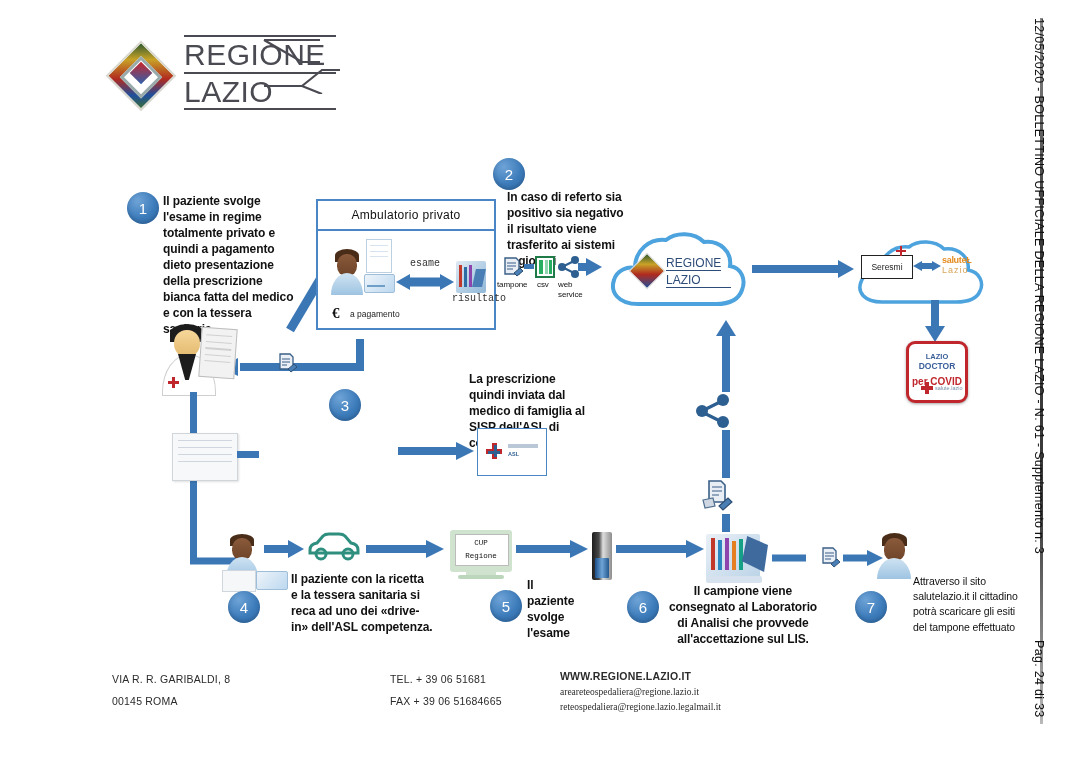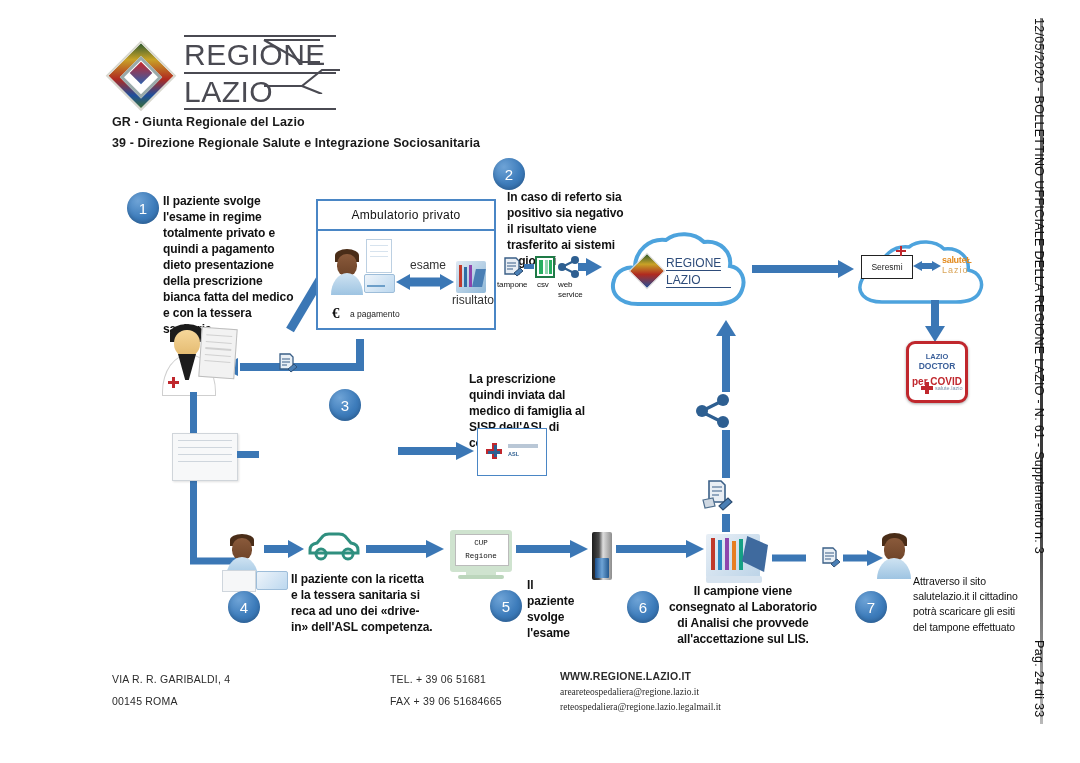--- a/index.html
+++ b/index.html
@@ -93,21 +93,21 @@
   }
   .note.reg { font-weight: normal; }
   .arrow { position: absolute; background: #3b77b5; }
 
   
   .amb-box { position: absolute; left: 316px; top: 199px; width: 176px; height: 127px;
     border: 2px solid #4a86c5; background: #fff; }
   .amb-title { height: 28px; border-bottom: 2px solid #4a86c5; display:flex; align-items:center; justify-content:center;
     font-family: "Liberation Sans", sans-serif; font-size: 12px; color: #111; letter-spacing: .3px; }
   .amb-body { position: relative; height: 97px; }
-  .amb-label { position: absolute; font-family:Liberation Sans, sans-serif; font-size: 12px; color: #333; }
+  .amb-label { position: absolute; font-family:Liberation Mono, monospace; font-size: 10px; color: #333; }
   .euro { position: absolute; left: 14px; top: 74px; font-family:"Liberation Serif",serif; font-size: 15px; font-weight: bold; color: #111; }
   .euro-lab { position: absolute; left: 32px; top: 78px; font-family:"Liberation Sans",sans-serif; font-size: 8.5px; color: #222; }
 
   
   .avatar { position: absolute; }
   .avatar .head { position:absolute; border-radius: 48% 48% 44% 44%; background: linear-gradient(#8a5a3b,#6d4328); }
   .avatar .hair { position:absolute; border-radius: 50% 50% 0 0; background: #4a2d18; }
   .avatar .body { position:absolute; border-radius: 50% 50% 0 0 / 100% 100% 0 0; background: linear-gradient(#cfe3f2,#9ec4e2); }
 
   
@@ -154,24 +154,20 @@
       <div class="l1">REGIONE</div>
       <div class="rule"></div>
       <div class="l2">LAZIO</div>
       <div class="rule"></div>
     </div>
   </div>
   <svg class="logo-swoosh" viewBox="0 0 80 58">
     <path d="M2 4 L58 4 M2 4 L40 26 L58 26 M2 50 L40 50 L60 34 L78 34 M40 50 L60 58" stroke="#4a4a52" stroke-width="2.2" fill="none"></path>
   </svg>
 
-  <div class="org-lines">
-    <div>GR - Giunta Regionale del Lazio</div>
-    <div>39 -  Direzione Regionale Salute e Integrazione Sociosanitaria</div>
-  </div>
 
   <div class="sidebar-rule"></div>
   <div class="sidebar-text">12/05/2020 - BOLLETTINO UFFICIALE DELLA REGIONE LAZIO - N. 61 - Supplemento n. 3</div>
   <div class="sidebar-page">Pag. 24 di 33</div>
 
   <div class="step-circle" style="left:127px; top:192px; width:32px; height:32px; font-size:15px;">
     <span>1</span>
   </div>
   <div class="note" style="left:163px; top:194px; width:133px;">Il paziente svolge l'esame in regime totalmente privato e quindi a pagamento dieto presentazione della prescrizione bianca fatta del medico e con la tessera sanitaria</div>
 
@@ -500,21 +496,21 @@
       <rect x="0" y="0" width="34" height="36" fill="#ffffff"></rect>
       <path d="M9 3 h12 l4 4 v17 h-16 z" fill="#e9eef4" stroke="#3a5f87" stroke-width="1.6"></path>
       <path d="M12 9 h10 M12 13 h10 M12 17 h7" stroke="#3a5f87" stroke-width="1.2"></path>
       <path d="M3 22 l10 -2 l2 8 l-10 2 z" fill="#cfd8e2" stroke="#51708f" stroke-width="1.2"></path>
       <path d="M19 28 l9 -8 l4 4 l-9 8 z" fill="#4a7fb5" stroke="#2c4c70" stroke-width="1.1"></path>
     </svg>
   </div>
 
   <div class="footer">
     <div class="f-col f-addr">
-      <div>VIA R. R. GARIBALDI, 4</div>
+      <div>VIA R. R. GARIBALDI, 8</div>
       <div>00145 ROMA</div>
     </div>
     <div class="f-col f-tel">
       <div>TEL.  + 39 06 51681</div>
       <div>FAX   + 39 06 51684665</div>
     </div>
     <div class="f-col f-web">
       <div class="site">WWW.REGIONE.LAZIO.IT</div>
       <div class="mail">areareteospedaliera@regione.lazio.it</div>
       <div class="mail">reteospedaliera@regione.lazio.legalmail.it</div>

